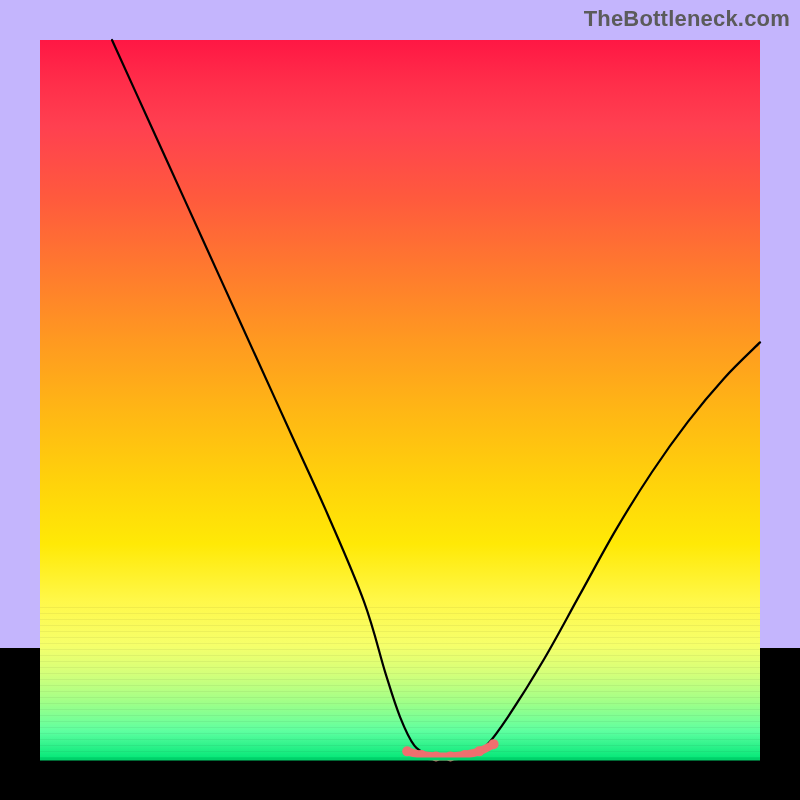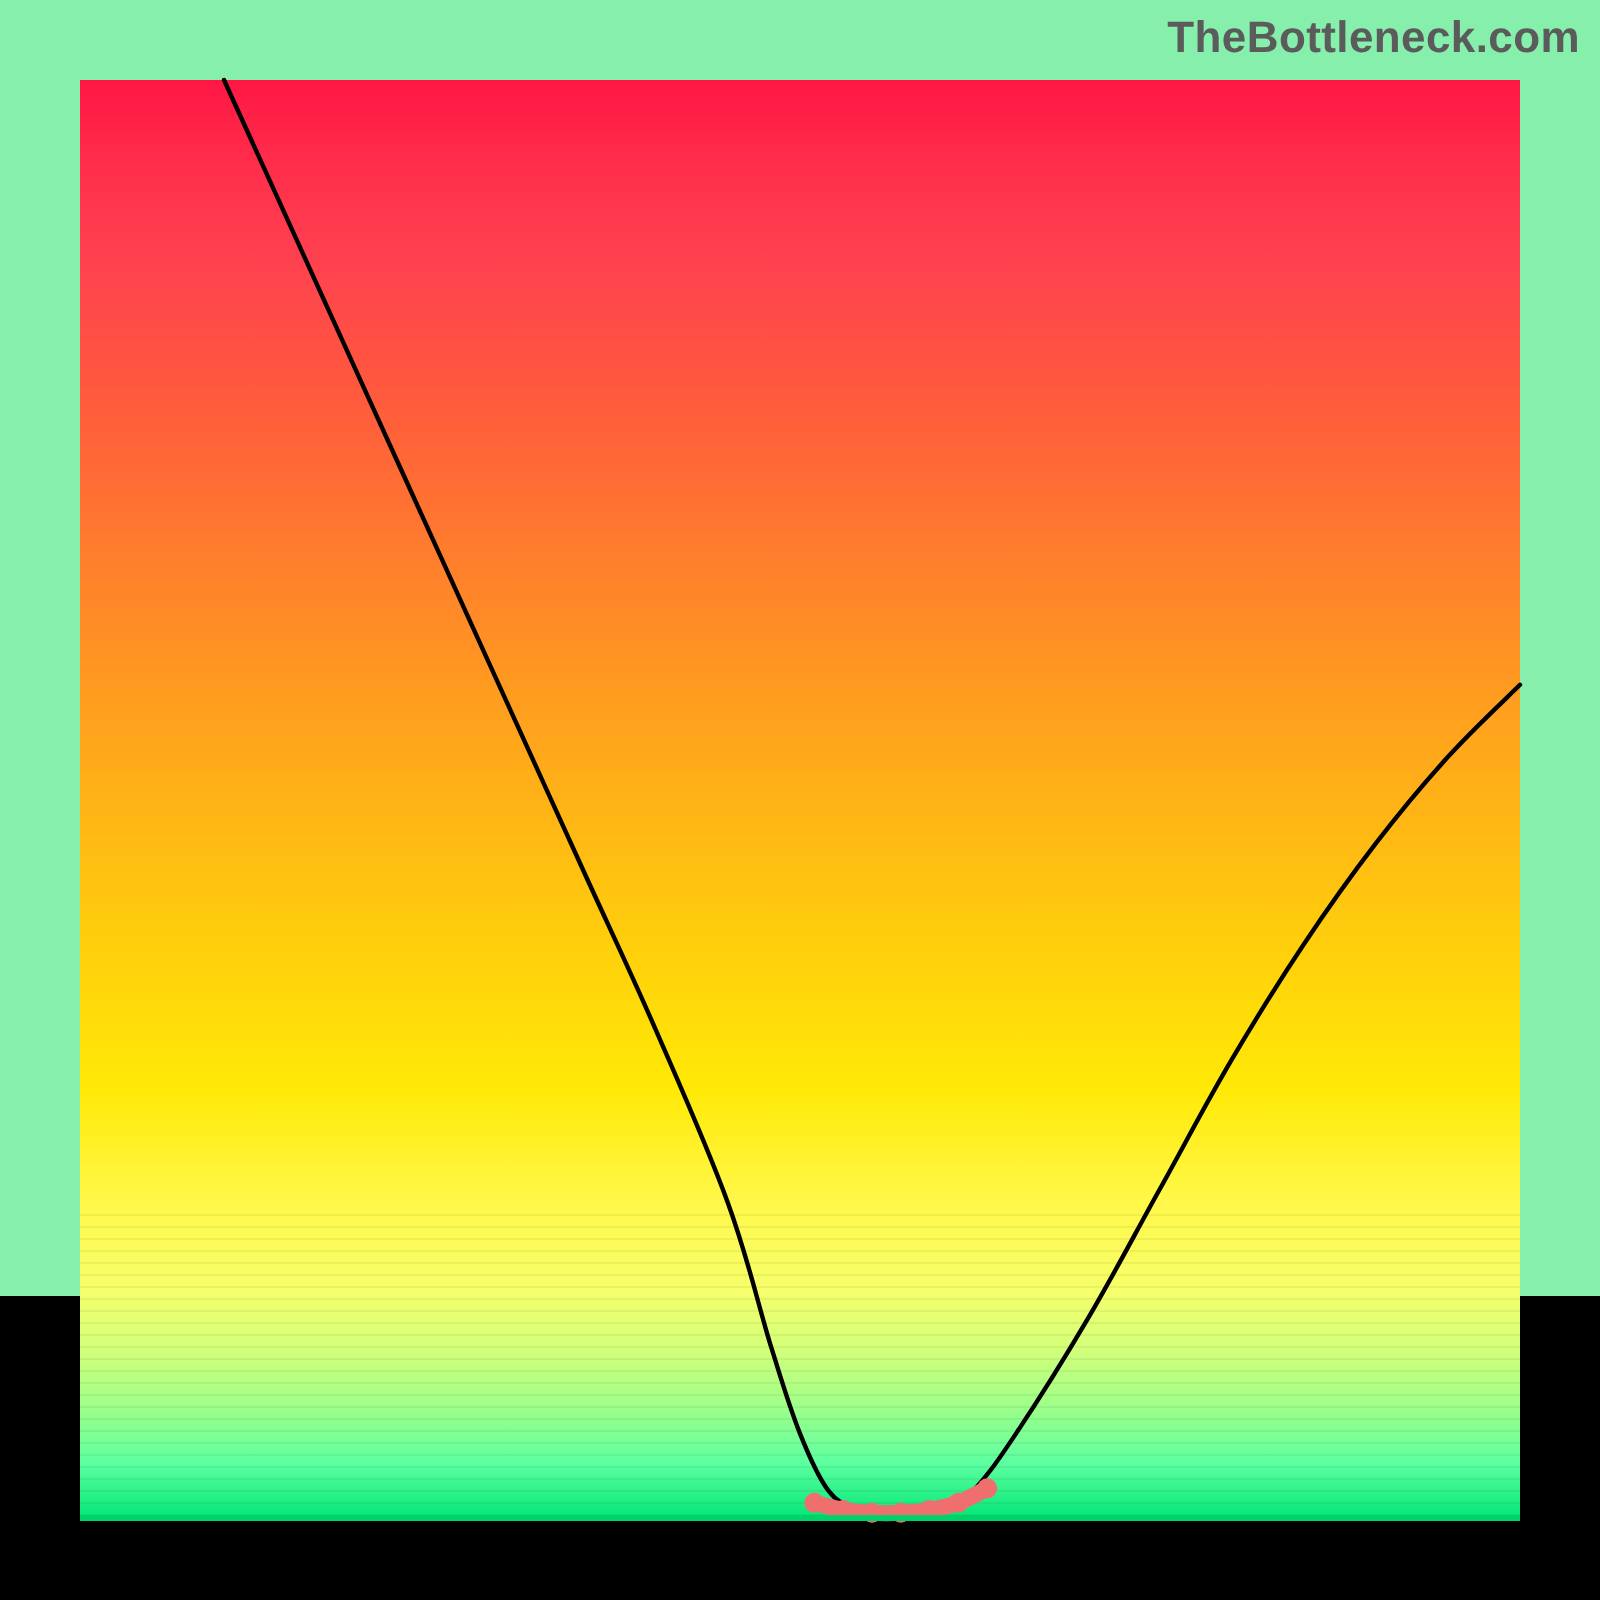--- a/index.html
+++ b/index.html
@@ -1,21 +1,21 @@
 <!DOCTYPE html>
 <html><head>
 <meta charset="utf-8">
 <style>
   * { margin: 0; padding: 0; box-sizing: border-box; }
   html, body { width: 800px; height: 800px; overflow: hidden; background: #000; }
   .canvas {
     position: relative;
     width: 800px;
     height: 648px;
-    background: #86efac;
+    background: #c4b5fd;
     padding-left: 48px;
   }
   .plot-area {
     position: absolute;
     left: 40px;
     top: 40px;
     width: 720px;
     height: 720px;
     background: linear-gradient(to bottom,
       #ff1744 0%,

